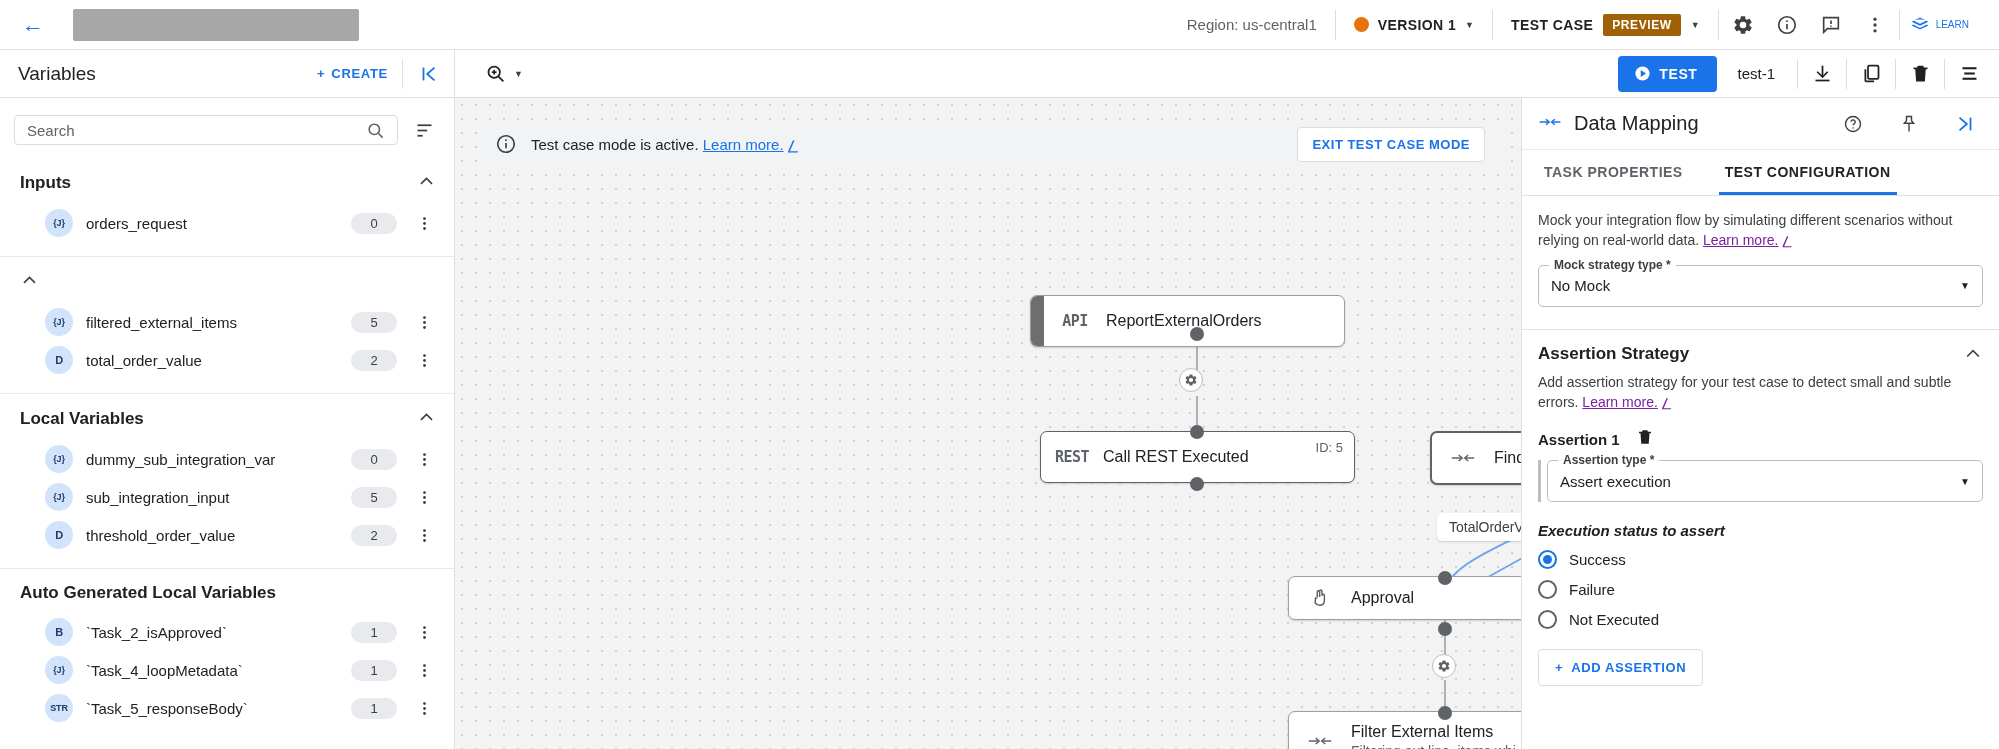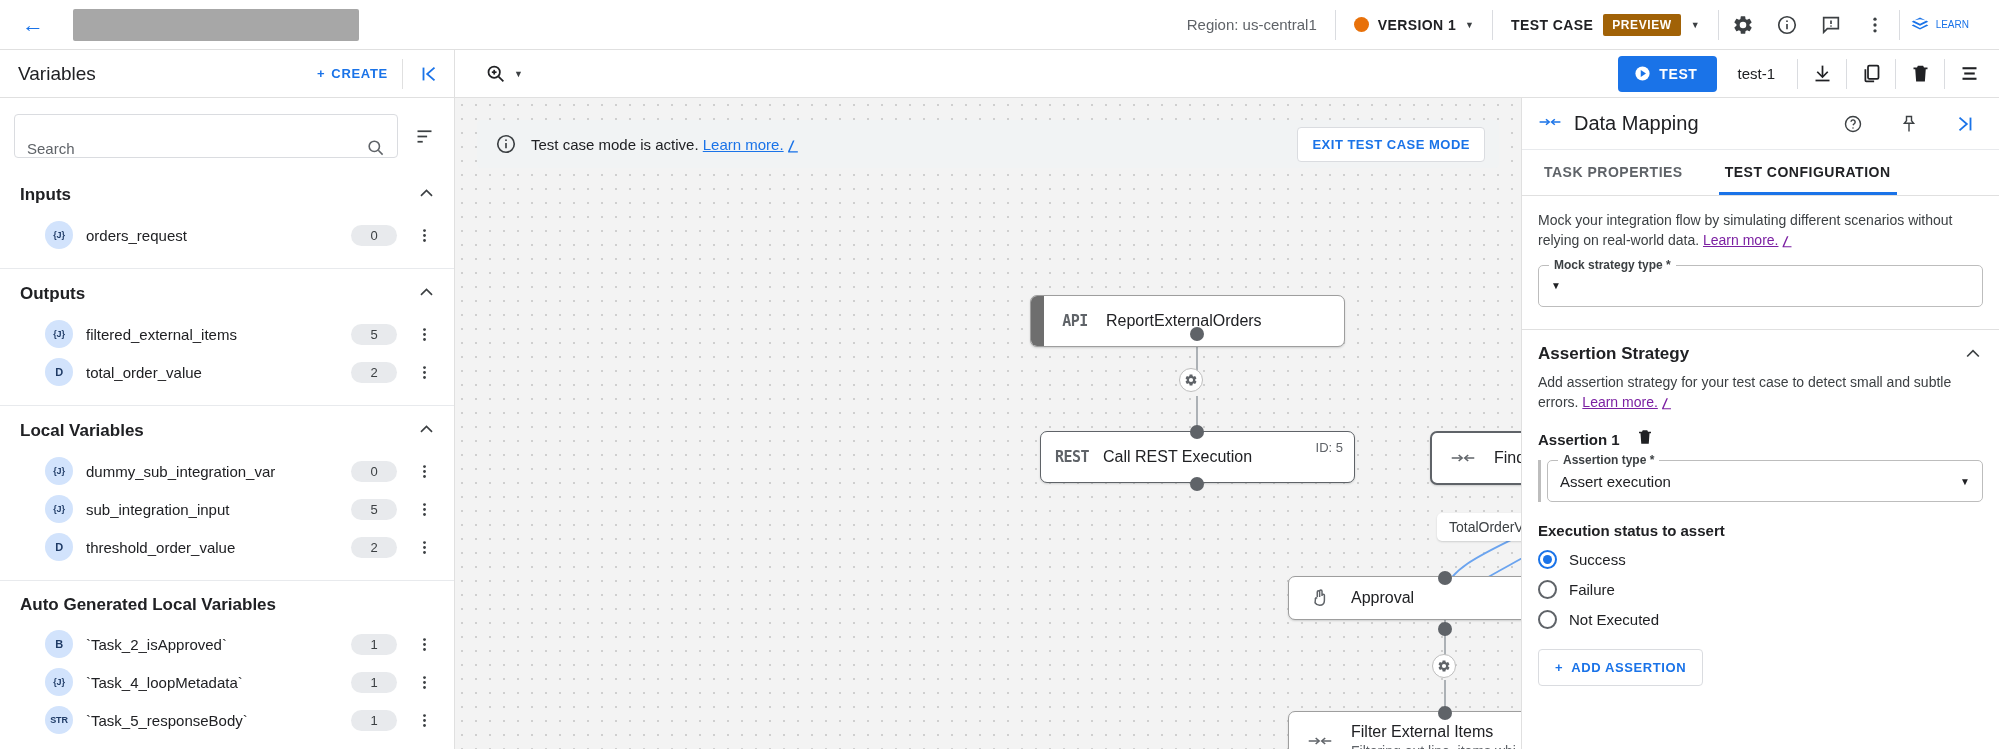--- a/index.html
+++ b/index.html
@@ -89,22 +89,22 @@
   .body { flex: 1 1 auto; display: flex; min-height: 0; }
 
   
   .sidebar {
     width: 455px; flex: 0 0 455px; background: #fff;
     border-right: 1px solid #e0e0e0; display: flex; flex-direction: column;
     overflow: hidden;
   }
   .search-wrap { padding: 16px 14px 12px 14px; display: flex; align-items: center; gap: 10px; }
   .search-box {
-    flex: 1 1 auto; height: 44px; border: 1px solid #dadce0; border-radius: 4px;
-    display: flex; align-items: flex-end; padding: 0 12px; gap: 2px;
+    flex: 1 1 auto; height: 30px; border: 1px solid #dadce0; border-radius: 4px;
+    display: flex; align-items: center; padding: 0 12px; gap: 2px;
   }
   .search-box input {
     border: none; outline: none; flex: 1 1 auto; font-size: 15px;
     font-family: "Liberation Sans", sans-serif; color: #202124; background: transparent;
   }
   .search-box input::placeholder { color: #5f6368; }
   .sort-btn { width: 32px; height: 32px; display: flex; align-items: center; justify-content: center; cursor: pointer; color: #3c4043; }
 
   .var-section { border-bottom: 1px solid #e8eaed; padding-bottom: 14px; }
   .var-section:last-child { border-bottom: none; }
@@ -208,21 +208,21 @@
   .field-value { flex: 1 1 auto; font-size: 15px; color: #202124; }
   .field-caret { font-size: 10px; color: #202124; }
   .rdivider { height: 1px; background: #e0e0e0; margin: 12px 0 0 0; }
   .sec-head {
     display: flex; align-items: center; padding: 14px 16px 6px 16px; cursor: pointer;
   }
   .sec-head-title { flex: 1 1 auto; font-size: 17px; font-weight: bold; color: #202124; }
   .assertion-label-row { display: flex; align-items: center; gap: 16px; margin-top: 16px; }
   .assertion-label { font-size: 15px; font-weight: bold; color: #202124; }
   .assert-field-wrap { position: relative; padding-left: 6px; border-left: 3px solid #bdbdbd; margin-top: 10px; }
-  .radio-title { font-size: 15px; font-weight: bold; color: #202124; margin-top: 20px; }
+  .radio-title { font-size: 15px; font-weight: bold; color: #202124; margin-top: 20px; font-style: italic; }
   .radio-row { display: flex; align-items: center; gap: 12px; margin-top: 11px; cursor: pointer; }
   .radio {
     width: 19px; height: 19px; border-radius: 50%; border: 2px solid #5f6368;
     flex: 0 0 19px; display: flex; align-items: center; justify-content: center;
   }
   .radio.checked { border-color: #1a73e8; }
   .radio.checked::after { content: ""; width: 9px; height: 9px; border-radius: 50%; background: #1a73e8; }
   .radio-label { font-size: 15px; color: #202124; }
   .add-assert-btn {
     margin-top: 20px; border: 1px solid #dadce0; background: #fff; border-radius: 4px;
@@ -392,21 +392,20 @@
                 <svg width="17" height="17" viewBox="0 0 24 24" fill="#3c4043">
                   <circle cx="12" cy="5" r="2"></circle>
                   <circle cx="12" cy="12" r="2"></circle>
                   <circle cx="12" cy="19" r="2"></circle>
                 </svg>
               </span>
             </div>
           </div>
           <div class="var-section">
             <div class="section-head">
-              <div class="section-title">Outputs</div>
               <span class="chev"><svg width="19" height="19" viewBox="0 0 24 24" fill="none" stroke="#3c4043" stroke-width="2">
                   <polyline points="5,15 12,8 19,15"></polyline>
                 </svg></span>
             </div>
             <div class="var-row">
               <span class="type-badge small">{J}</span>
               <span class="var-name">filtered_external_items</span>
               <span class="count-pill">5</span>
               <span class="dots-btn">
                 <svg width="17" height="17" viewBox="0 0 24 24" fill="#3c4043">
@@ -560,21 +559,21 @@
 
       <div class="gear-node" style="left:724px; top:270px;">
         <svg width="14" height="14" viewBox="0 0 24 24" fill="#5f6368">
             <path d="M19.14 12.94a7.5 7.5 0 000-1.88l2.03-1.58a.5.5 0 00.12-.64l-1.92-3.32a.5.5 0 00-.6-.22l-2.39.96a7.3 7.3 0 00-1.62-.94l-.36-2.54a.5.5 0 00-.5-.42h-3.84a.5.5 0 00-.5.42l-.36 2.54c-.58.24-1.12.56-1.62.94l-2.39-.96a.5.5 0 00-.6.22L2.71 8.84a.5.5 0 00.12.64l2.03 1.58a7.5 7.5 0 000 1.88l-2.03 1.58a.5.5 0 00-.12.64l1.92 3.32c.12.22.38.3.6.22l2.39-.96c.5.38 1.04.7 1.62.94l.36 2.54c.04.24.25.42.5.42h3.84c.25 0 .46-.18.5-.42l.36-2.54c.58-.24 1.12-.56 1.62-.94l2.39.96c.22.08.48 0 .6-.22l1.92-3.32a.5.5 0 00-.12-.64l-2.03-1.58zM12 15.6A3.6 3.6 0 1112 8.4a3.6 3.6 0 010 7.2z"></path>
           </svg>
       </div>
 
       <div class="node" style="left:585px; top:333px; width:315px; height:52px; border-color:#5f6368;">
         <div class="node-icon">REST</div>
         <div class="node-body">
-          <div class="node-title">Call REST Execution</div>
+          <div class="node-title">Call REST Executed</div>
         </div>
         <div class="node-id">ID: 5</div>
       </div>
       <div class="port" style="left:735px; top:327px;"></div>
       <div class="port" style="left:735px; top:379px;"></div>
 
       <div class="node" style="left:975px; top:333px; width:315px; height:54px; border-color:#5f6368; border-width:2px;">
         <div class="node-icon">
           <svg width="26" height="18" viewBox="0 0 30 18" fill="none" stroke="#5f6368" stroke-width="1.8">
             <line x1="2" y1="9" x2="13" y2="9"></line>
@@ -669,20 +668,21 @@
 
       <div class="rbody">
         <div class="rsec">
           <div class="rdesc">
             <span>Mock your integration flow by simulating different scenarios without relying on real-world data.</span>
             <span class="link-purple">Learn more.</span>
             <span class="ext-icon">⎳</span>
           </div>
           <div class="field">
             <span class="field-label">Mock strategy type *</span>
+            <span class="field-value">No Mock</span>
             <span class="field-caret">▼</span>
           </div>
         </div>
 
         <div class="rdivider"></div>
 
         <div class="sec-head">
           <div class="sec-head-title">Assertion Strategy</div>
           <svg width="20" height="20" viewBox="0 0 24 24" fill="none" stroke="#3c4043" stroke-width="2">
               <polyline points="5,15 12,8 19,15"></polyline>

